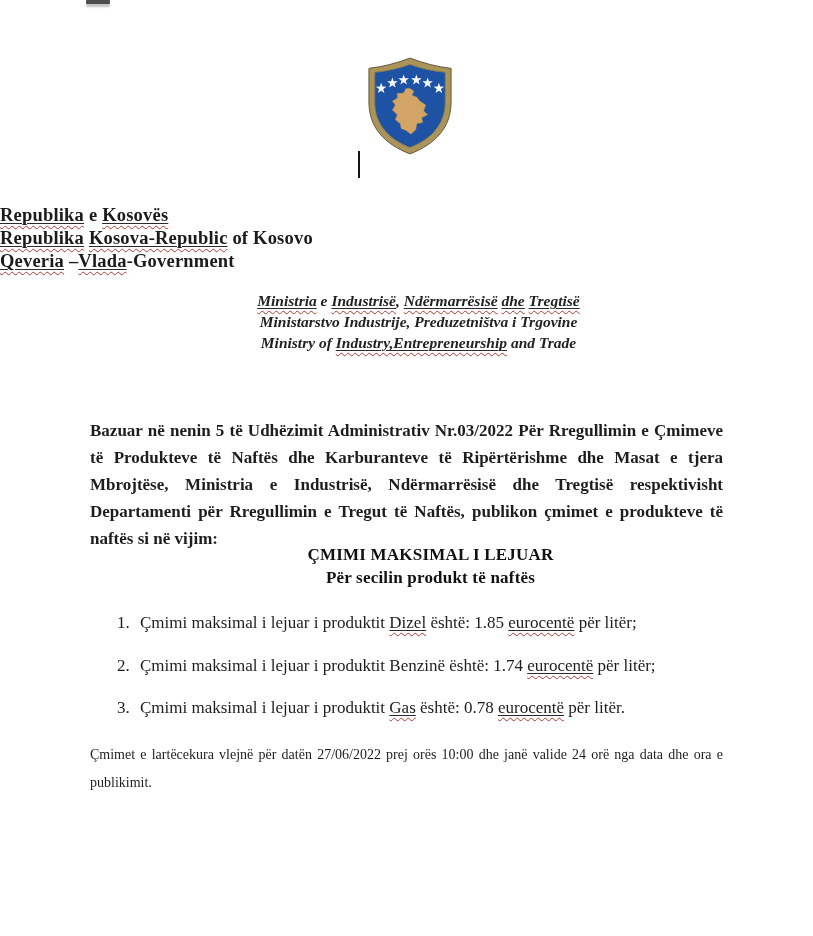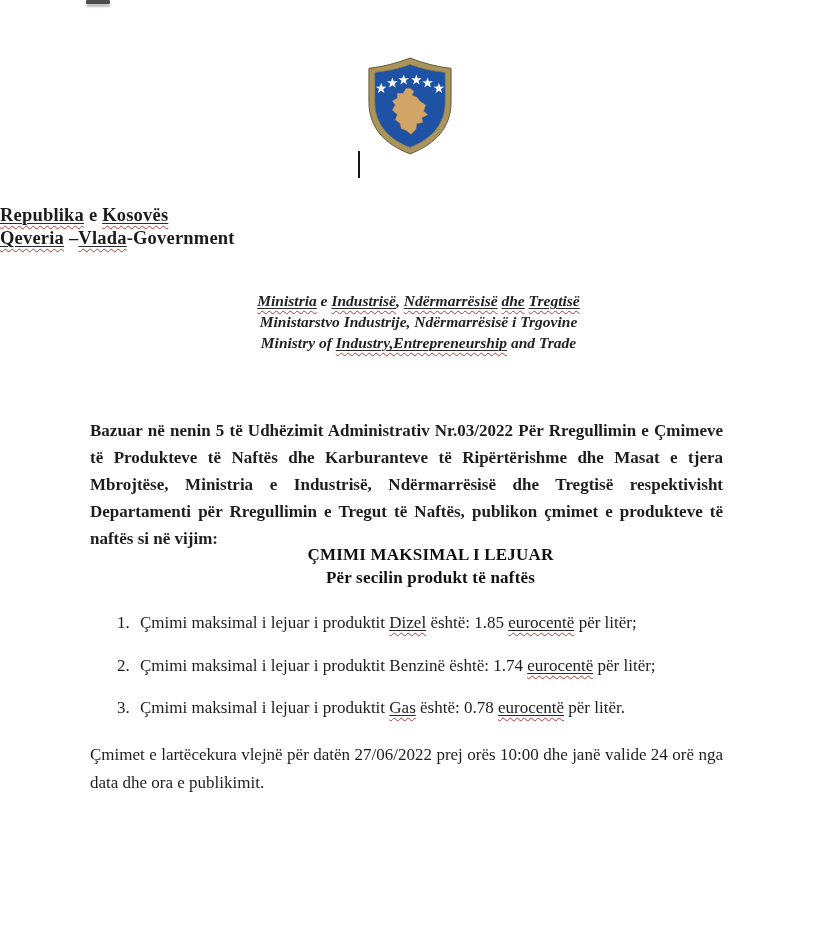--- a/index.html
+++ b/index.html
@@ -33,21 +33,21 @@
   }
   .doc-heading {
     position:absolute; top:544px; left:104px; width:653px; text-align:center;
     font-weight:bold; font-size:17px; line-height:22.5px; letter-spacing:.2px; color:#111;
   }
   .price-list { position:absolute; top:613px; left:117px; width:625px; }
   .list-item { display:flex; margin-bottom:22px; font-size:17px; line-height:20.5px; color:#1d1d1d; }
   .list-item .num { flex:none; width:23px; }
   .footer-par {
     position:absolute; top:741px; left:90px; width:633px;
-    font-size:17px; line-height:27.5px; text-align:justify; color:#1d1d1d;
+    font-size:14px; line-height:27.5px; text-align:justify; color:#1d1d1d;
   }
   
   .misspell {
     text-decoration-line:underline; text-decoration-style:wavy;
     text-decoration-color:#b23a33; text-decoration-thickness:1px;
     text-underline-offset:4px;
   }
   .misspell .u {
     text-decoration-line:underline; text-decoration-style:solid;
     text-decoration-color:#2a2a2a; text-decoration-thickness:1px;
@@ -74,26 +74,27 @@
         <polygon transform="translate(74.5,33) scale(0.95)" points="0,-6 1.41,-1.94 5.71,-1.85 2.28,0.74 3.53,4.85 0,2.4 -3.53,4.85 -2.28,0.74 -5.71,-1.85 -1.41,-1.94"></polygon>
       </g>
       <polygon stroke="#b8904f" stroke-width="0.5" points="45,33 49,36 47,40 52,42 55,46 61,50 59,56 63,60 57,63 58,68 52,69 51,75 46,80 41,76 36,74 35,69 30,65 32,60 27,55 30,50 27,46 32,43 32,38 38,38 41,33" fill="#d2a566"></polygon>
     </svg>
   </div>
 
   <div class="cursor-artifact"></div>
 
   <div class="gov-header">
     <div><span class="misspell"><span class="u">Republika</span></span><span> e </span><span class="misspell"><span class="u">Kosovës</span></span></div>
+    <div><span class="misspell"><span class="u">Republika</span></span><span> </span><span class="misspell"><span class="u">Kosova-Republic</span></span><span> of Kosovo</span></div>
     <div><span class="misspell"><span class="u">Qeveria</span></span><span> –</span><span class="misspell"><span class="u">Vlada</span></span><span>-Government</span></div>
   </div>
 
   <div class="ministry">
     <div><span class="misspell"><span class="u">Ministria</span></span><span> e </span><span class="misspell"><span class="u">Industrisë</span></span><span>, </span><span class="misspell"><span class="u">Ndërmarrësisë</span></span><span> </span><span class="misspell"><span class="u">dhe</span></span><span> </span><span class="misspell"><span class="u">Tregtisë</span></span></div>
-    <div><span>Ministarstvo Industrije, Ndërmarrësisë i Trgovine</span></div>
+    <div><span>Ministarstvo Industrije, Preduzetništva i Trgovine</span></div>
     <div><span>Ministry of </span><span class="misspell"><span class="u">Industry,Entrepreneurship</span></span><span> and Trade</span></div>
   </div>
 
   <div class="body-par">Bazuar në nenin 5 të Udhëzimit Administrativ Nr.03/2022 Për Rregullimin e Çmimeve të Produkteve të Naftës dhe Karburanteve të Ripërtërishme dhe Masat e tjera Mbrojtëse, Ministria e Industrisë, Ndërmarrësisë dhe Tregtisë respektivisht Departamenti për Rregullimin e Tregut të Naftës, publikon çmimet e produkteve të naftës si në vijim:</div>
 
   <div class="doc-heading">
     <div>ÇMIMI MAKSIMAL I LEJUAR</div>
     <div>Për secilin produkt të naftës</div>
   </div>
 

